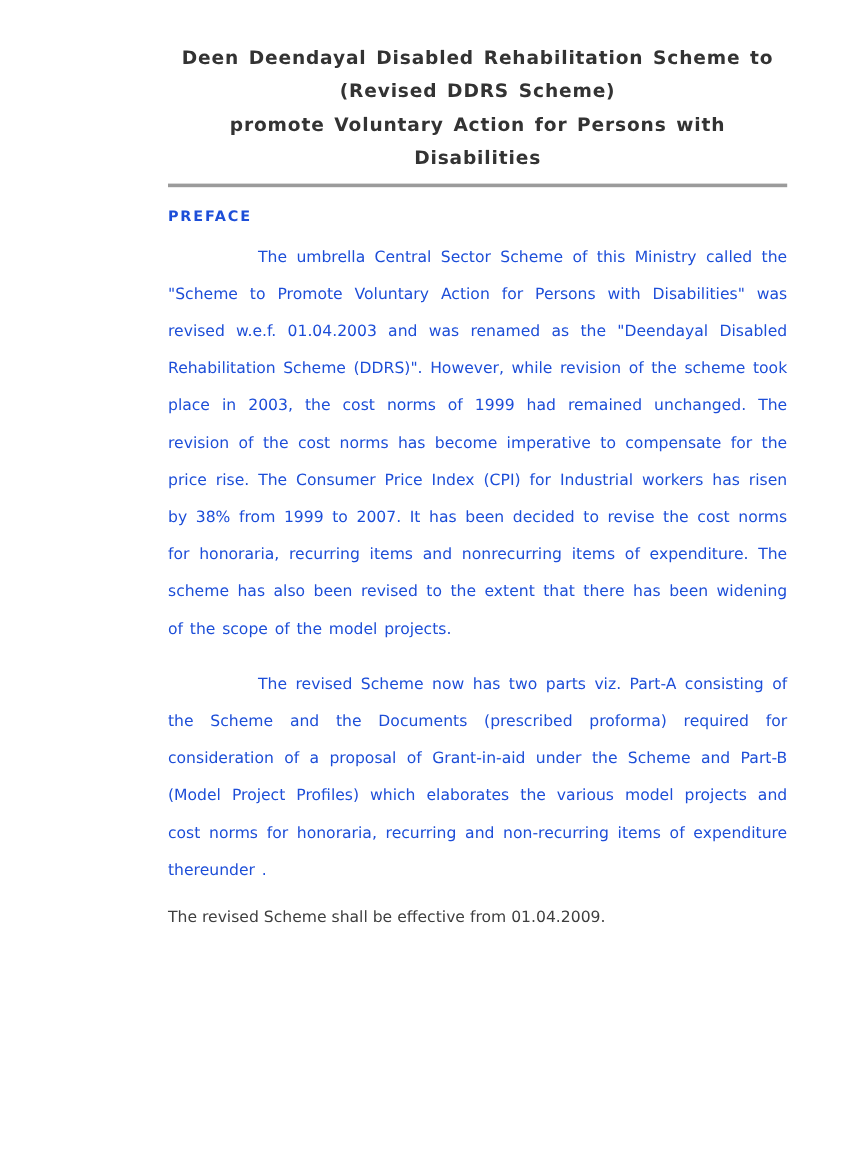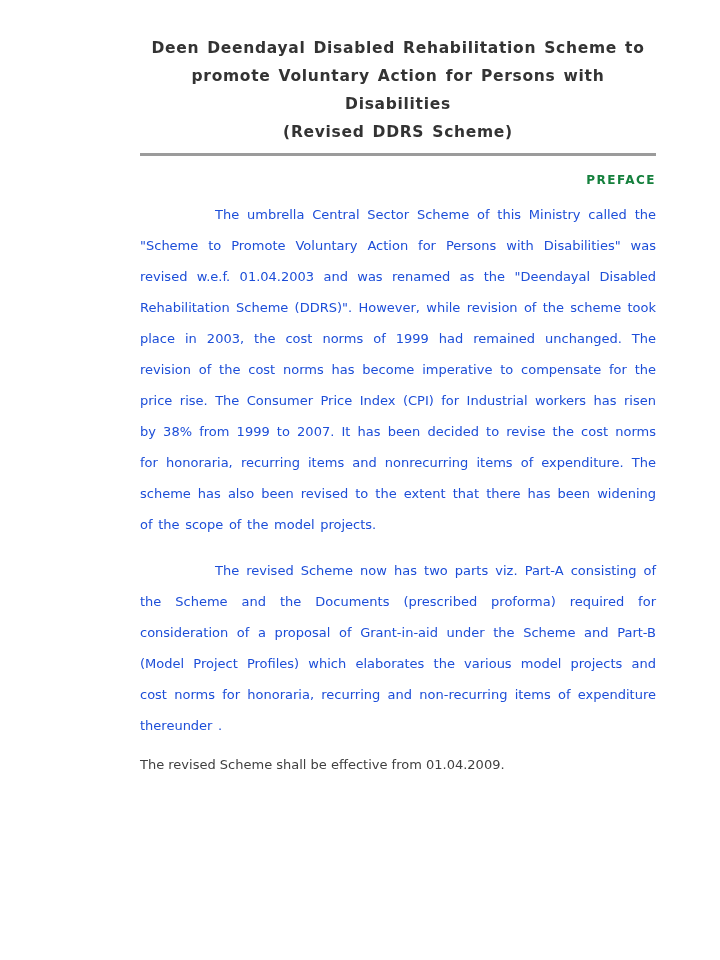--- a/index.html
+++ b/index.html
@@ -27,25 +27,25 @@
     word-spacing:2px;
   }
   .rule{
     margin-top:7px;
     height:3px;
     background:#9b9b9b;
     width:100%;
   }
   .preface{
     margin-top:17px;
-    text-align:right;
+    text-align:left;
     font-weight:bold;
     font-size:12px;
     letter-spacing:1.5px;
-    color:#15803d;
+    color:#1d4ed8;
   }
   .para{
     margin:12px 0 0 0;
     font-size:13px;
     line-height:31px;
     text-align:justify;
     text-indent:75px;
     word-spacing:1.5px;
     color:#1d4ed8;
   }
@@ -75,22 +75,22 @@
   }
 </style>
 </head>
 <body>
 
 <div class="page">
   <div class="content">
 
     <div class="title">
       <div>Deen Deendayal Disabled Rehabilitation Scheme to</div>
+      <div>(Revised DDRS Scheme)</div>
       <div>promote Voluntary Action for Persons with Disabilities</div>
-      <div>(Revised DDRS Scheme)</div>
     </div>
 
     <div class="rule"></div>
 
     <div class="preface">PREFACE</div>
 
     <p class="para">The umbrella Central Sector Scheme of this Ministry called the "Scheme to Promote Voluntary Action for Persons with Disabilities" was revised w.e.f. 01.04.2003 and was renamed as the "Deendayal Disabled Rehabilitation Scheme (DDRS)". However, while revision of the scheme took place in 2003, the cost norms of 1999 had remained unchanged. The revision of the cost norms has become imperative to compensate for the price rise. The Consumer Price Index (CPI) for Industrial workers has risen by 38% from 1999 to 2007. It has been decided to revise the cost norms for honoraria, recurring items and nonrecurring items of expenditure. The scheme has also been revised to the extent that there has been widening of the scope of the model projects.</p>
 
     <p class="para second">The revised Scheme now has two parts viz. Part-A consisting of the Scheme and the Documents (prescribed proforma) required for consideration of a proposal of Grant-in-aid under the Scheme and Part-B (Model Project Profiles) which elaborates the various model projects and cost norms for honoraria, recurring and non-recurring items of expenditure thereunder .</p>
 

